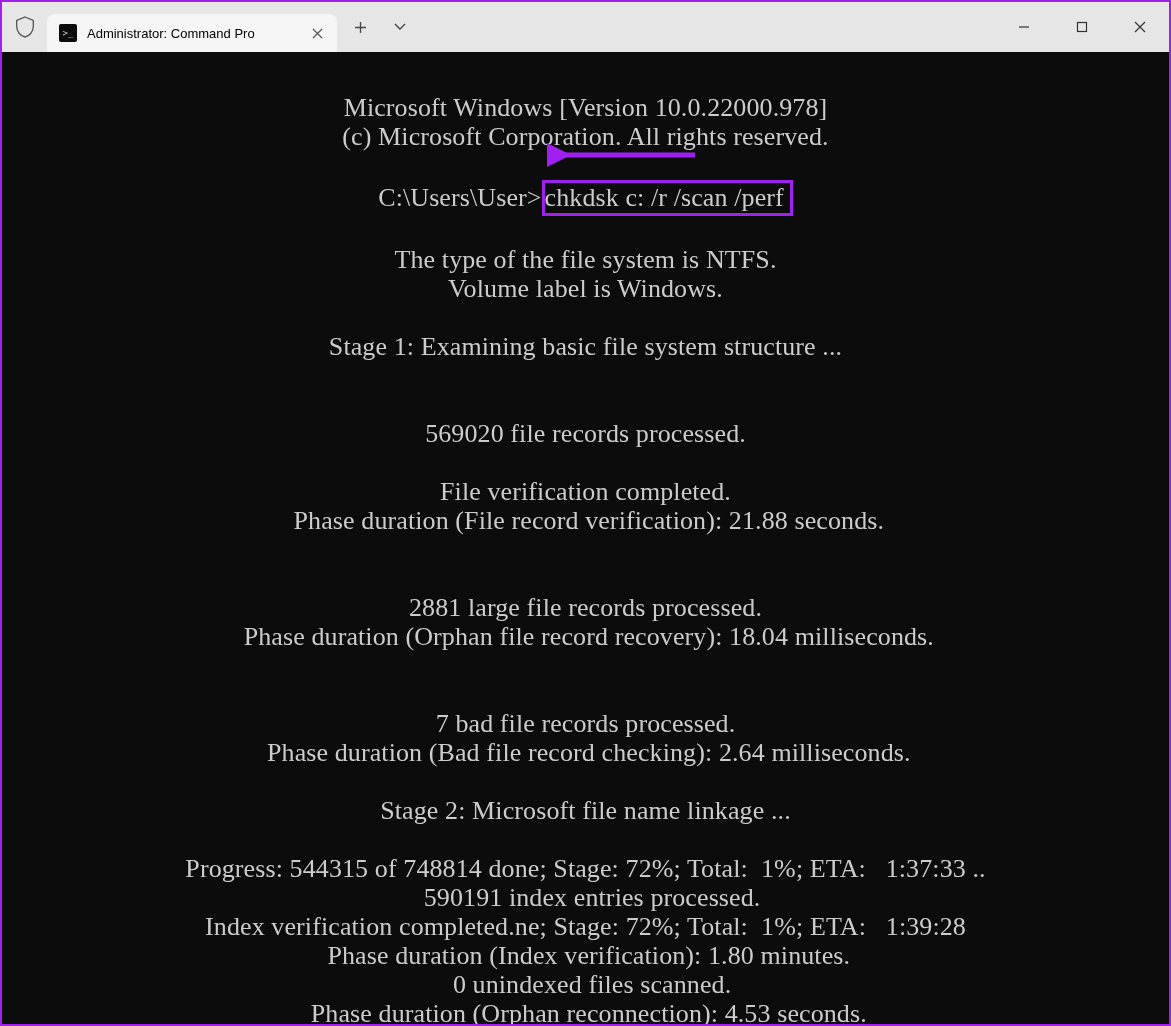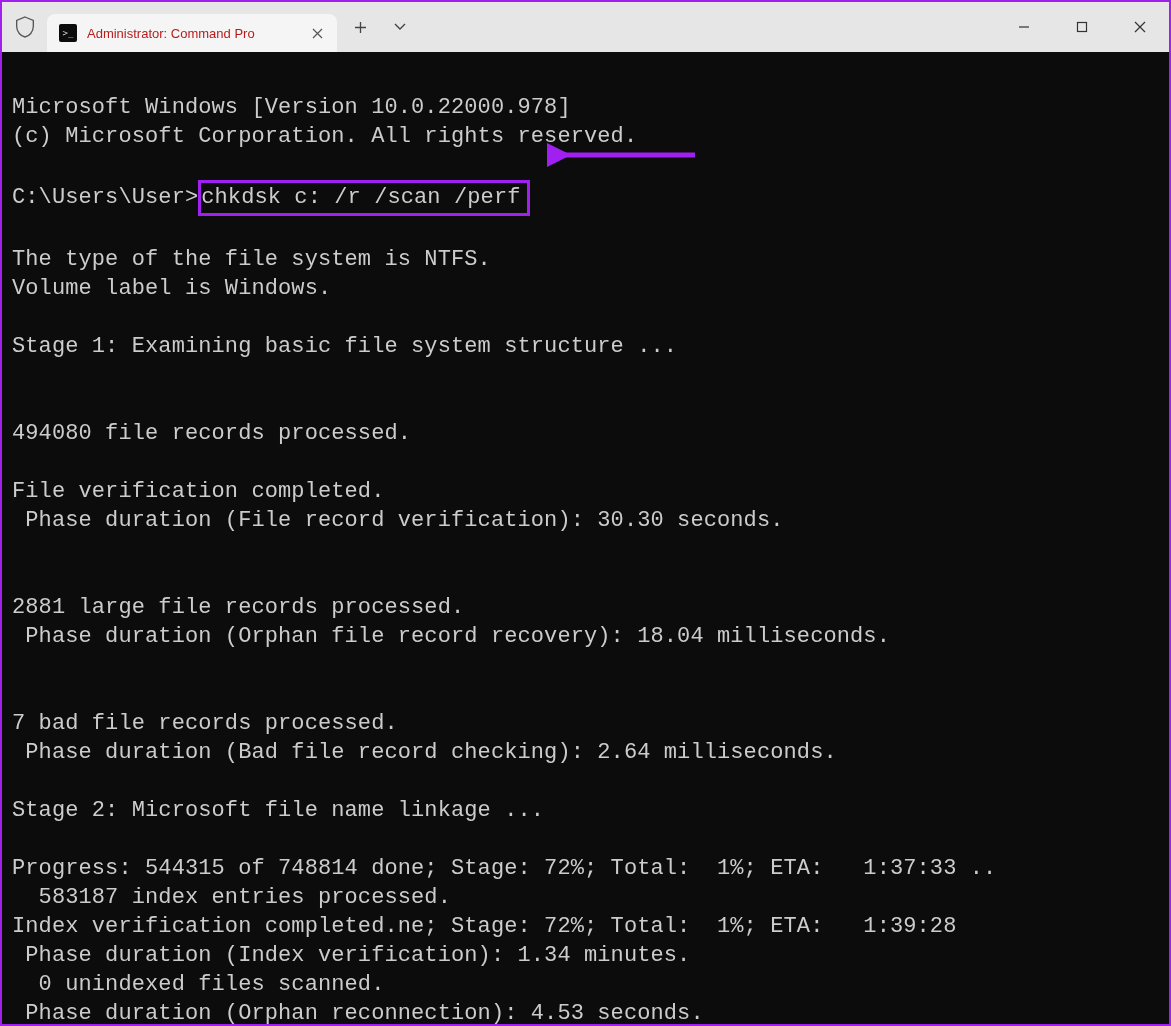--- a/index.html
+++ b/index.html
@@ -40,21 +40,21 @@
       width: 18px; height: 18px;
       background: #0c0c0c;
       border-radius: 2px;
       display: flex;
       align-items: center;
       justify-content: center;
       color: #ccc;
       font-size: 9px;
       font-family: monospace;
     }
-    .tab-title { font-size: 13px; color: #b91c1c; flex: 1; white-space: nowrap; overflow: hidden; }
+    .tab-title { font-size: 13px; color: #000000; flex: 1; white-space: nowrap; overflow: hidden; }
     .tab-close {
       width: 20px; height: 20px;
       display: flex; align-items: center; justify-content: center;
       font-size: 14px; color: #555; border-radius: 4px; cursor: pointer;
     }
     .new-tab-btn, .tabs-menu-btn {
       width: 34px; height: 34px;
       display: flex; align-items: center; justify-content: center;
       color: #444; font-size: 16px; margin-left: 6px; border-radius: 4px; cursor: pointer;
     }
@@ -64,27 +64,28 @@
     }
     .win-btn {
       width: 58px; height: 50px;
       display: flex; align-items: center; justify-content: center;
       color: #333; cursor: pointer;
     }
     .terminal {
       background: #0c0c0c;
       color: #cccccc;
       height: calc(100% - 50px);
-      font-family: Liberation Mono, monospace;
-      font-size: 22px;
+      font-family: Liberation Serif, serif;
+      font-size: 26px;
       line-height: 29px;
       padding: 12px 10px;
       white-space: pre;
       letter-spacing: 0.1px;
       position: relative;
+      text-align: center;
     }
     .prompt-line { display: block; position: relative; }
     .cmd-box {
       border: 3px solid #a020f0;
       padding: 0 6px 1px 0;
       display: inline-block;
     }
     .arrow-annot {
       position: absolute;
       left: 545px;
@@ -150,35 +151,35 @@
         </marker>
       </defs>
       <line x1="148" y1="13" x2="14" y2="13" stroke="#a020f0" stroke-width="5" marker-end="url(#ah)"></line>
     </svg>
 <span>The type of the file system is NTFS.</span>
 <span>Volume label is Windows.</span>
 <span></span>
 <span>Stage 1: Examining basic file system structure ...</span>
 <span></span>
 <span></span>
-<span>494080 file records processed.</span>
+<span>569020 file records processed.</span>
 <span></span>
 <span>File verification completed.</span>
-<span> Phase duration (File record verification): 30.30 seconds.</span>
+<span> Phase duration (File record verification): 21.88 seconds.</span>
 <span></span>
 <span></span>
 <span>2881 large file records processed.</span>
 <span> Phase duration (Orphan file record recovery): 18.04 milliseconds.</span>
 <span></span>
 <span></span>
 <span>7 bad file records processed.</span>
 <span> Phase duration (Bad file record checking): 2.64 milliseconds.</span>
 <span></span>
 <span>Stage 2: Microsoft file name linkage ...</span>
 <span></span>
 <span>Progress: 544315 of 748814 done; Stage: 72%; Total:  1%; ETA:   1:37:33 ..</span>
-<span>  583187 index entries processed.</span>
+<span>  590191 index entries processed.</span>
 <span>Index verification completed.ne; Stage: 72%; Total:  1%; ETA:   1:39:28</span>
-<span> Phase duration (Index verification): 1.34 minutes.</span>
+<span> Phase duration (Index verification): 1.80 minutes.</span>
 <span>  0 unindexed files scanned.</span>
 <span> Phase duration (Orphan reconnection): 4.53 seconds.</span>
 
 </div>
 
 </body></html>

